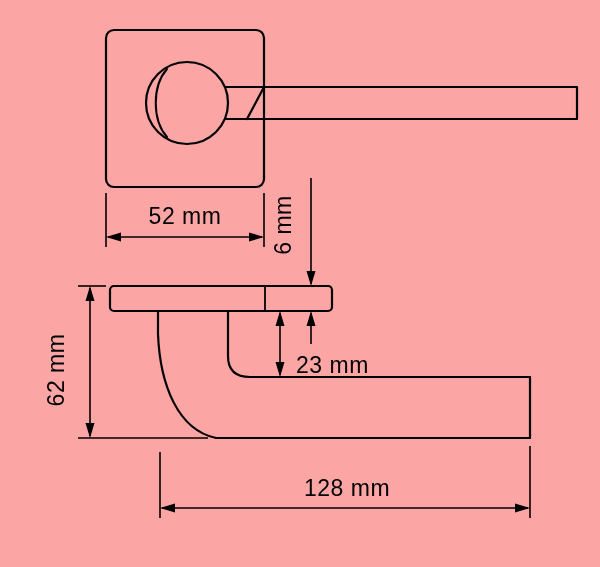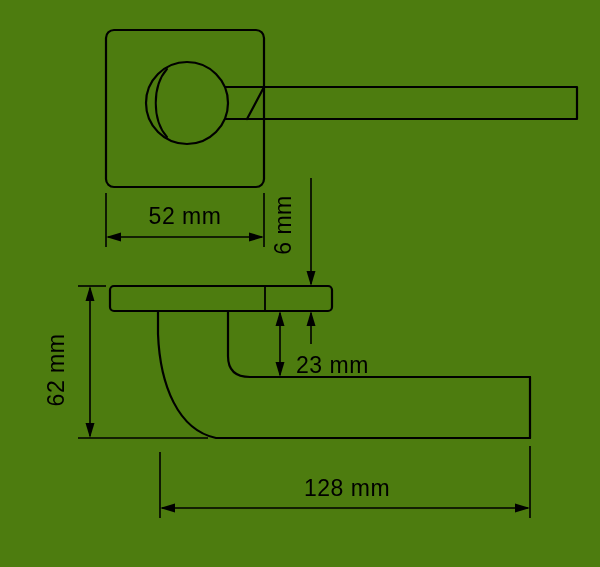--- a/index.html
+++ b/index.html
@@ -6,21 +6,21 @@
     margin: 0;
     padding: 0;
     background: #ffffff;
     width: 600px;
     height: 567px;
     overflow: hidden;
   }
   .drawing-wrap {
     width: 600px;
     height: 567px;
-    background: #4d7c0f;
+    background: #fca5a5;
   }
   svg {
     display: block;
   }
   .outline {
     fill: none;
     stroke: #000000;
     stroke-width: 2.2;
     stroke-linecap: round;
     stroke-linejoin: round;

